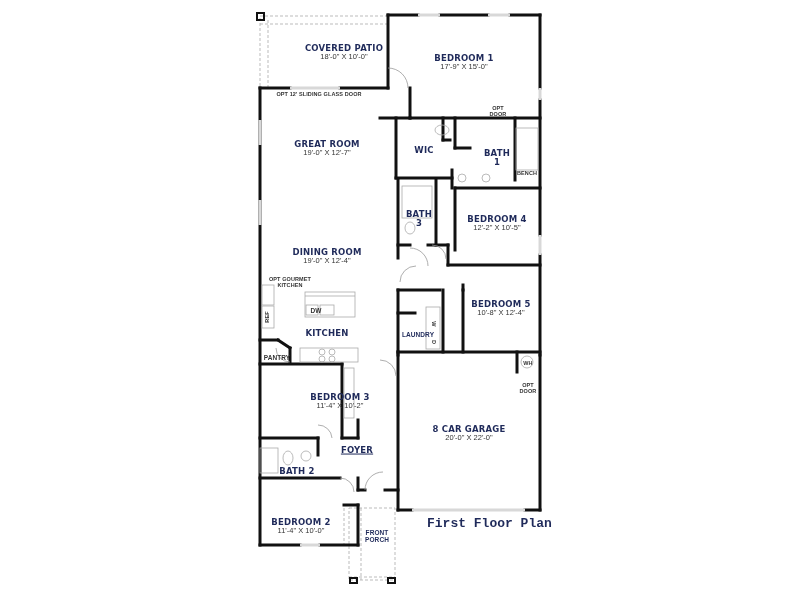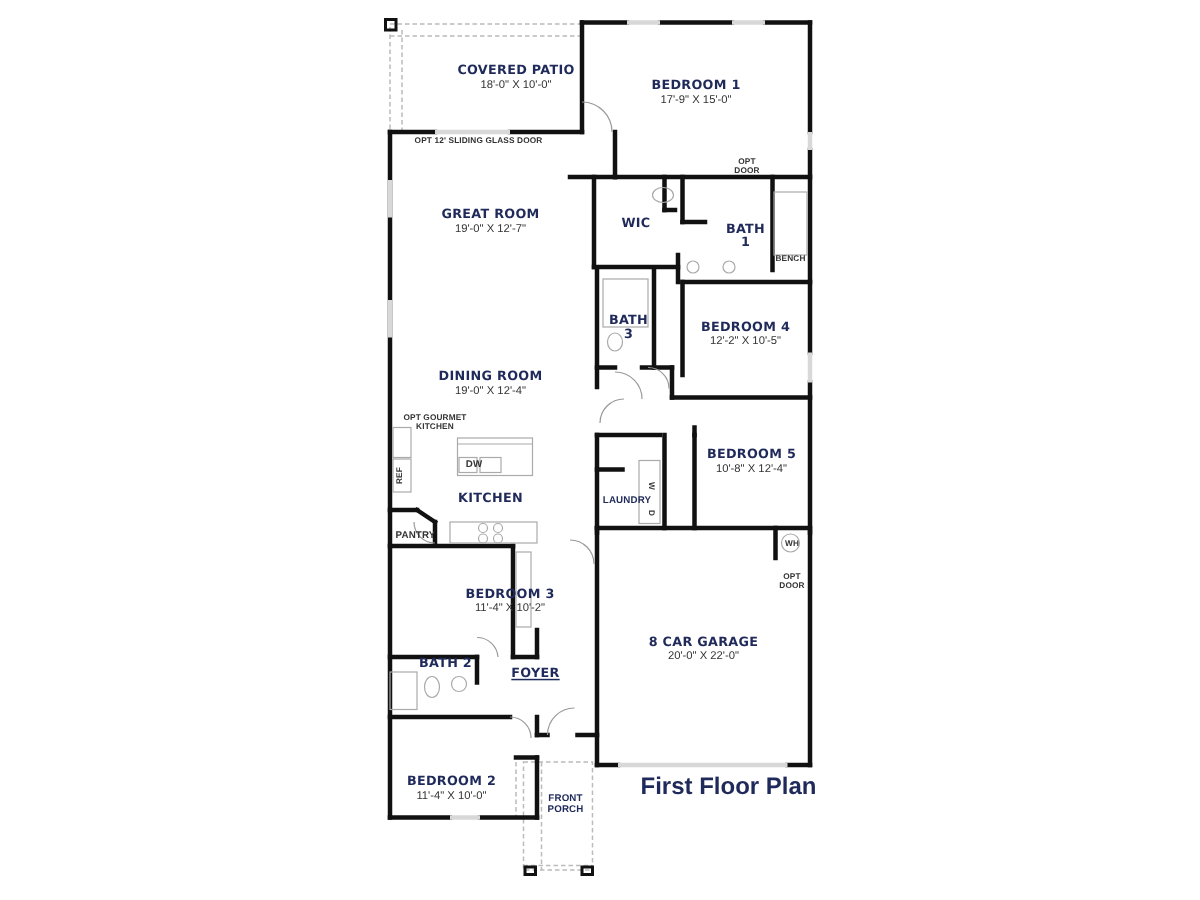--- a/index.html
+++ b/index.html
@@ -2,21 +2,21 @@
 <html><head>
 <meta charset="utf-8">
 <style>
   html, body { margin:0; padding:0; background:#ffffff; }
   body { width:800px; height:600px; position:relative; overflow:hidden; font-family:"Liberation Sans", sans-serif; }
   #plan { position:absolute; left:0; top:0; width:800px; height:600px; }
   .lbl { position:absolute; transform:translate(-50%,-50%); text-align:center; white-space:nowrap; color:#1f2a5a; line-height:1.05; }
   .rn { font-family:"DejaVu Sans", sans-serif; font-weight:bold; font-size:8.5px; letter-spacing:0.2px; color:#1f2a5a; }
   .rd { font-family:"Liberation Sans", sans-serif; font-size:7.5px; color:#333; }
   .sm { font-family:"Liberation Sans", sans-serif; font-size:5.5px; color:#333; font-weight:bold; letter-spacing:0.1px; }
-  .title { position:absolute; left:427px; top:516px; font-family:Liberation Sans, sans-serif; font-weight:bold; font-size:16px; color:#1f2a5a; }
+  .title { position:absolute; left:427px; top:516px; font-family:Liberation Mono, monospace; font-weight:bold; font-size:13px; color:#1f2a5a; }
   .rot { transform:translate(-50%,-50%) rotate(-90deg); }
   .rot90 { transform:translate(-50%,-50%) rotate(90deg); }
 </style>
 </head>
 <body>
 
 <svg id="plan" viewBox="0 0 800 600" xmlns="http://www.w3.org/2000/svg">
 
   <g stroke="#bbbbbb" stroke-width="1" stroke-dasharray="3,2" fill="none">
     <rect x="260" y="16" width="128" height="72"></rect>
@@ -216,21 +216,21 @@
 </div>
 <div class="lbl" style="left:301px;top:401px;margin-left:39px;">
   <div class="rn">BEDROOM 3</div>
   <div class="rd">11'-4" X 10'-2"</div>
 </div>
 <div class="lbl" style="left:469px;top:433px;">
   <div class="rn">8 CAR GARAGE</div>
   <div class="rd">20'-0" X 22'-0"</div>
 </div>
 <div class="lbl rn" style="left:357px;top:450px;text-decoration:underline;">FOYER</div>
-<div class="lbl rn" style="left:297px;top:443px;">BATH 2</div>
+<div class="lbl rn" style="left:297px;top:471px;">BATH 2</div>
 <div class="lbl" style="left:301px;top:526px;">
   <div class="rn">BEDROOM 2</div>
   <div class="rd">11'-4" X 10'-0"</div>
 </div>
 <div class="lbl" style="left:377px;top:537px;">
   <div class="sm" style="font-size:6.5px;color:#1f2a5a;">FRONT</div>
   <div class="sm" style="font-size:6.5px;color:#1f2a5a;">PORCH</div>
 </div>
 
 <div class="title">First Floor Plan</div>

